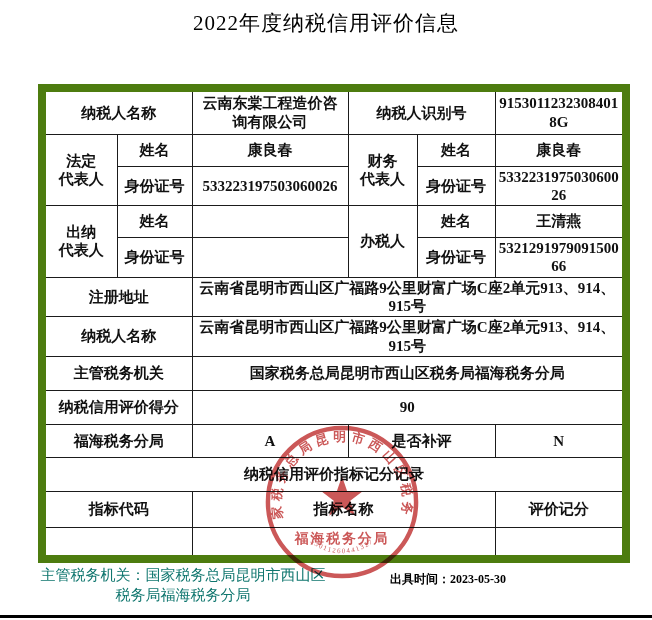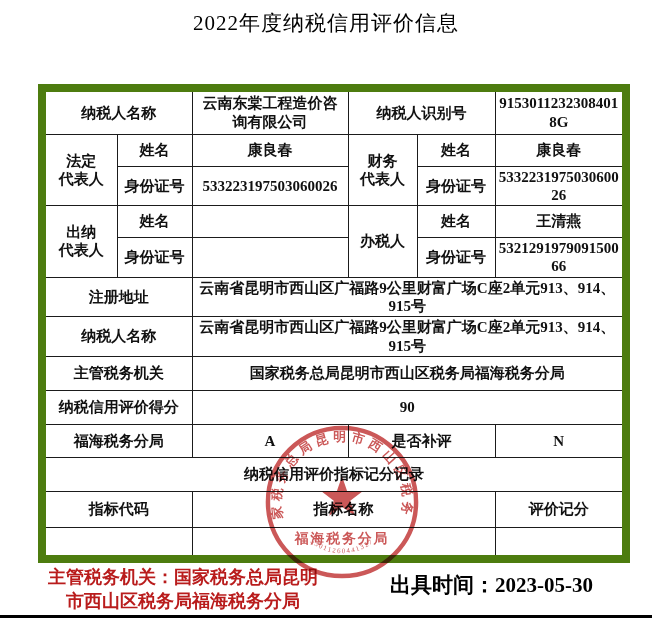--- a/index.html
+++ b/index.html
@@ -33,24 +33,24 @@
   .seal {
     position:absolute; left:263px; top:423px; width:158px; height:158px;
     mix-blend-mode:multiply; opacity:0.85; z-index:5; pointer-events:none;
   }
   .seal text { fill:#c23a3a; font-family:"Liberation Serif","DejaVu Serif",serif; }
   .seal .arc-t { font-size:13px; letter-spacing:4.5px; font-weight:bold; }
   .seal .branch-t { font-size:14px; letter-spacing:2px; font-weight:bold; }
   .seal .serial-t { font-size:7px; letter-spacing:1.5px; }
   .footer-left {
     position:absolute; left:40px; top:565px; width:286px; text-align:center;
-    font-size:18px; font-weight:bold; line-height:1.35; color:#b91c1c;
+    font-size:15px; font-weight:normal; line-height:1.35; color:#0f766e;
   }
   .footer-right {
-    position:absolute; left:390px; top:571px; font-size:21px; font-weight:bold;
+    position:absolute; left:390px; top:571px; font-size:12px; font-weight:bold;
     color:#000;
   }
   .bottom-line {
     position:absolute; left:0; top:615px; width:652px; height:3px;
     background:#000;
   }
 </style>
 </head>
 <body>
 

